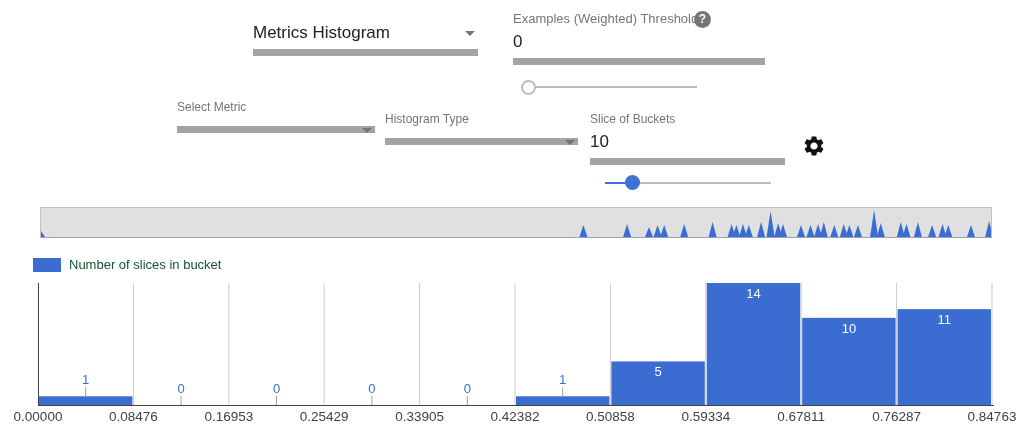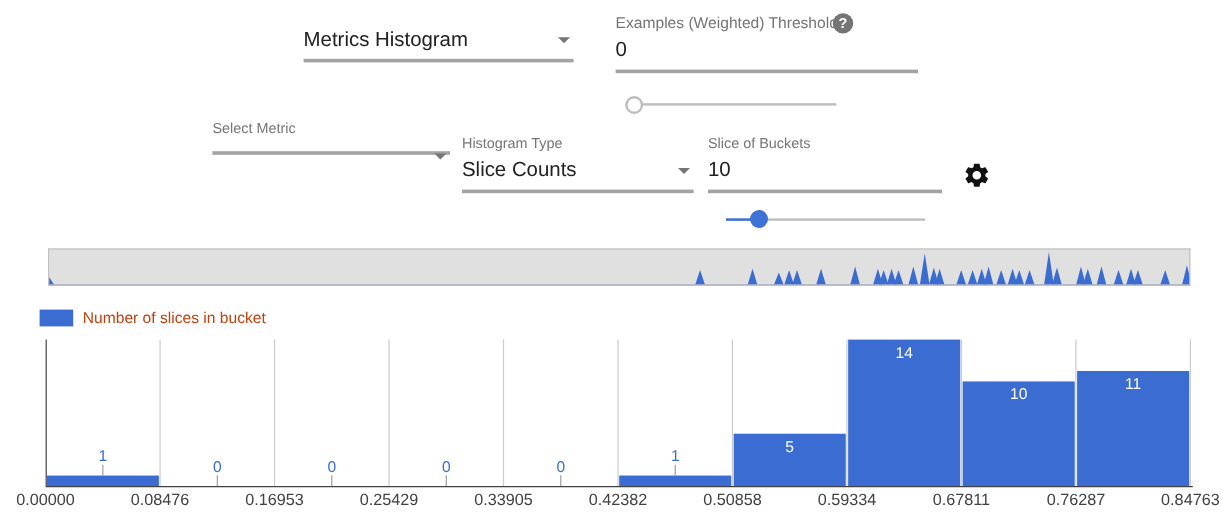--- a/index.html
+++ b/index.html
@@ -5,21 +5,21 @@
   html,body{margin:0;padding:0;}
   body{
     width:1024px;height:432px;background:#ffffff;position:relative;
     font-family:"Liberation Sans",sans-serif;overflow:hidden;
   }
   .field{position:absolute;}
   .flabel{font-size:12px;line-height:14px;color:#757575;white-space:nowrap;}
   .flabel-lg{font-size:13px;line-height:15px;color:#757575;white-space:nowrap;}
   .select-row{
     position:relative;margin-top:6px;padding-bottom:6px;
-    border-bottom:3px solid #a3a3a3;cursor:pointer;
+    border-bottom:7px solid #a3a3a3;cursor:pointer;
   }
   .fvalue{font-size:17px;line-height:20px;color:#212121;white-space:nowrap;}
   .dd-arrow{
     position:absolute;right:3px;top:8px;width:0;height:0;
     border-left:5px solid transparent;border-right:5px solid transparent;
     border-top:5px solid #757575;
   }
   .help-icon{
     position:absolute;width:17px;height:17px;border-radius:50%;
     background:#757575;color:#ffffff;font-size:12px;font-weight:bold;
@@ -36,21 +36,21 @@
     background:#3e72d9;cursor:pointer;
   }
   .gear-btn{position:absolute;left:802px;top:134px;width:26px;height:26px;cursor:pointer;}
   .strip{
     position:absolute;left:40px;top:207px;width:950px;height:29px;
     background:#e0e0e0;border:1px solid #c2c2c2;border-bottom-color:#9aa1b8;
     cursor:pointer;
   }
   .legend{position:absolute;left:33px;top:257px;display:flex;align-items:center;}
   .legend-swatch{width:28px;height:14px;background:#3b6cd1;}
-  .legend-text{margin-left:8px;font-size:13px;color:#c2410c;white-space:nowrap;}
+  .legend-text{margin-left:8px;font-size:13px;color:#14532d;white-space:nowrap;}
   .hist-svg{position:absolute;left:0;top:280px;}
   svg text{font-family:"Liberation Sans",sans-serif;}
 </style>
 </head>
 <body>
 
 <div class="field" id="f-viz" style="left:253px;top:17px;width:225px">
   <div class="select-row">
     <div class="fvalue">Metrics Histogram</div>
     <div class="dd-arrow"></div>
@@ -71,21 +71,20 @@
 <div class="field" style="left:177px;top:100px;width:198px">
   <div class="flabel">Select Metric</div>
   <div class="select-row">
     <div class="dd-arrow"></div>
   </div>
 </div>
 
 <div class="field" style="left:385px;top:112px;width:193px">
   <div class="flabel">Histogram Type</div>
   <div class="select-row">
-    <div class="fvalue">Slice Counts</div>
     <div class="dd-arrow"></div>
   </div>
 </div>
 
 <div class="field" style="left:590px;top:112px;width:195px">
   <div class="flabel">Slice of Buckets</div>
   <div class="select-row" style="cursor:text">
     <div class="fvalue">10</div>
   </div>
 </div>

